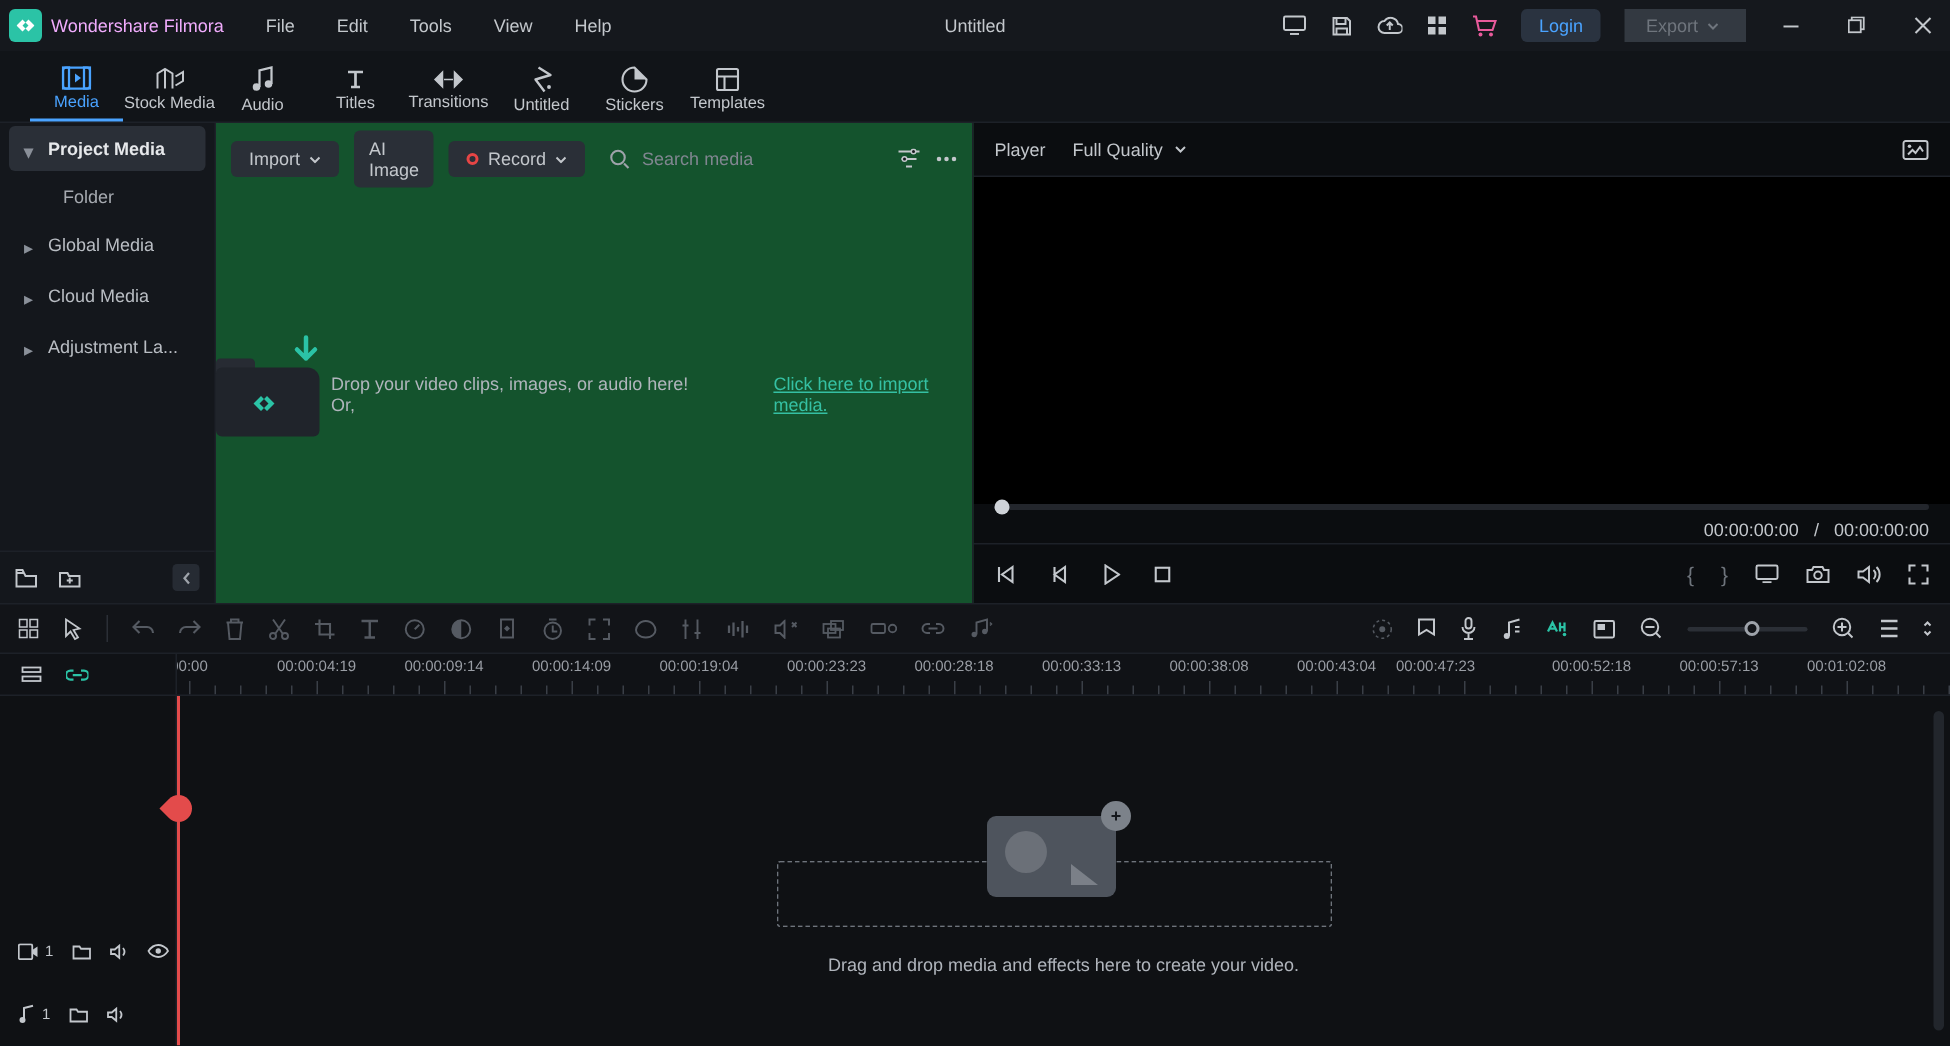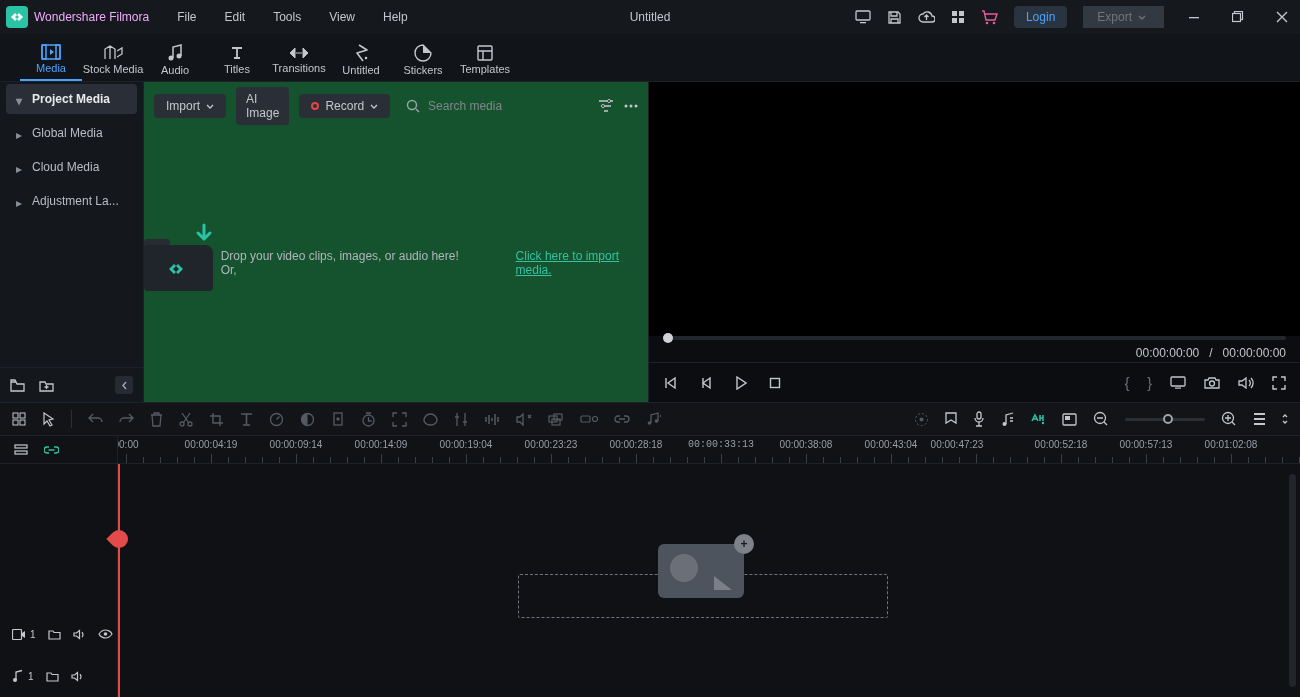--- a/index.html
+++ b/index.html
@@ -233,20 +233,21 @@
   </div>
 </div>
 
 <div class="main">
 
   <div class="sidebar">
     <div class="side-item strong">
       <span class="caret">▾</span>
       <span>Project Media</span>
     </div>
+    <div class="side-sub">Folder</div>
     <div class="side-item">
       <span class="caret">▸</span>
       <span>Global Media</span>
     </div>
     <div class="side-item">
       <span class="caret">▸</span>
       <span>Cloud Media</span>
     </div>
     <div class="side-item">
       <span class="caret">▸</span>
@@ -320,20 +321,36 @@
         <svg class="drop-diamond" width="20" height="20" viewBox="0 0 20 20">
             <path d="M3 10l5-5 2 2-3 3 3 3-2 2zM10 7l2-2 5 5-5 5-2-2 3-3z" fill="#2bc3a6"></path>
           </svg>
       </div>
       <div class="drop-text">Drop your video clips, images, or audio here! Or,</div>
       <div class="drop-link">Click here to import media.</div>
     </div>
   </div>
 
   <div class="player-panel">
+    <div class="player-top">
+      <span class="label">Player</span>
+      <span class="dd">
+        <span>Full Quality</span>
+        <svg width="8" height="5" viewBox="0 0 8 5">
+            <path d="M1 1l3 3 3-3" fill="none" stroke="currentColor" stroke-width="1.3"></path>
+          </svg>
+      </span>
+      <span class="icon-btn snapshot-icon">
+          <svg width="18" height="14" viewBox="0 0 18 14">
+            <rect x="1" y="1" width="16" height="12" rx="1.5" fill="none" stroke="currentColor" stroke-width="1.3"></rect>
+            <path d="M4 10l3-3 2 2 3-4 2 3" fill="none" stroke="currentColor" stroke-width="1.3"></path>
+            <circle cx="5" cy="4.5" r="1.2" fill="currentColor"></circle>
+          </svg>
+        </span>
+    </div>
     <div class="player-canvas"></div>
     <div class="player-progress">
         <div class="dot"></div>
       </div>
     <div class="player-time-row">
       <span>00:00:00:00</span>
       <span>/</span>
       <span>00:00:00:00</span>
     </div>
     <div class="player-controls">
@@ -626,21 +643,21 @@
       <div class="tick" style="left: 450px;"></div>
       <div class="tick" style="left: 467px;"></div>
       <div class="tick" style="left: 484px;"></div>
       <div class="tick" style="left: 501px;"></div>
       <div class="tick-label" style="left: 518px;">00:00:28:18</div>
       <div class="tick big" style="left: 518px;"></div>
       <div class="tick" style="left: 535px;"></div>
       <div class="tick" style="left: 552px;"></div>
       <div class="tick" style="left: 569px;"></div>
       <div class="tick" style="left: 586px;"></div>
-      <div class="tick-label" style="left: 603px; font-family: Liberation Mono, monospace;">00:00:33:13</div>
+      <div class="tick-label" style="left: 603px;">00:00:33:13</div>
       <div class="tick big" style="left: 603px;"></div>
       <div class="tick" style="left: 620px;"></div>
       <div class="tick" style="left: 637px;"></div>
       <div class="tick" style="left: 654px;"></div>
       <div class="tick" style="left: 671px;"></div>
       <div class="tick-label" style="left: 688px;">00:00:38:08</div>
       <div class="tick big" style="left: 688px;"></div>
       <div class="tick" style="left: 705px;"></div>
       <div class="tick" style="left: 722px;"></div>
       <div class="tick" style="left: 739px;"></div>
@@ -727,15 +744,16 @@
         </span>
     </div>
   </div>
   <div class="tracks-canvas">
     <div class="drop-target"></div>
     <div class="media-thumb">
       <div class="inner"></div>
         <div class="tri"></div>
       <div class="plus">+</div>
     </div>
+    <div class="drop-hint">Drag and drop media and effects here to create your video.</div>
     <div class="tracks-scroll"></div>
   </div>
 </div>
 
 </body></html>

